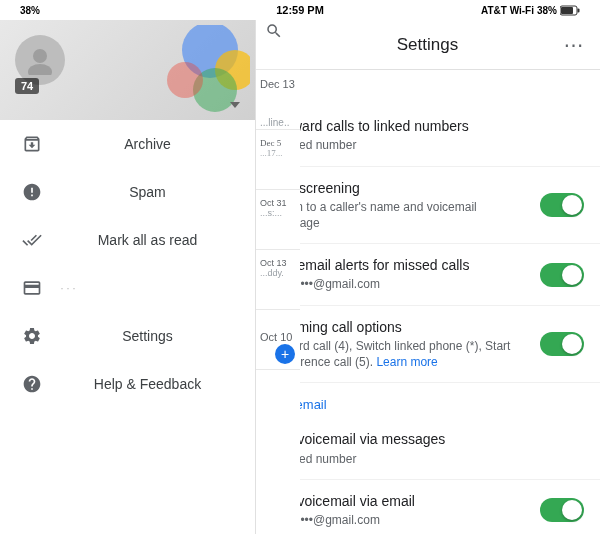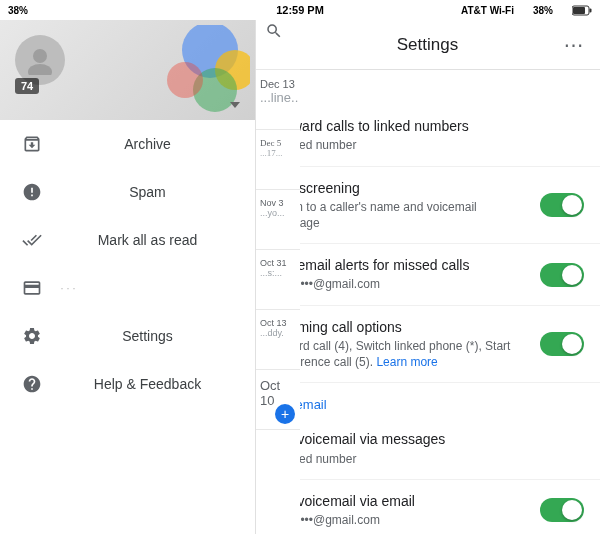--- a/index.html
+++ b/index.html
@@ -14,28 +14,28 @@
 
     
     .status-bar {
       position: absolute;
       top: 0; left: 0; right: 0;
       height: 20px;
       background: #fff;
       display: flex;
       align-items: center;
       justify-content: space-between;
-      padding: 0 8px;
+      padding: 0 20px;
       font-size: 10px;
       font-weight: 600;
       z-index: 100;
     }
     .status-bar-left { display: flex; align-items: center; gap: 3px; }
     .status-bar-center { position: absolute; left: 50%; transform: translateX(-50%); font-size: 11px; font-weight: 600; }
-    .status-bar-right { display: flex; align-items: center; gap: 19px; font-size: 10px; }
+    .status-bar-right { display: flex; align-items: center; gap: 3px; font-size: 10px; }
 
     
     .main-container {
       position: absolute;
       top: 20px; left: 0; right: 0; bottom: 0;
       display: flex;
     }
 
     
     .left-panel {
@@ -405,38 +405,34 @@
 <div style="position:absolute;top:22px;left:265px;z-index:50;">
   <svg width="18" height="18" viewBox="0 0 24 24" fill="#5f6368">
     <path d="M15.5 14h-.79l-.28-.27A6.471 6.471 0 0 0 16 9.5 6.5 6.5 0 1 0 9.5 16c1.61 0 3.09-.59 4.23-1.57l.27.28v.79l5 4.99L20.49 19l-4.99-5zm-6 0C7.01 14 5 11.99 5 9.5S7.01 5 9.5 5 14 7.01 14 9.5 11.99 14 9.5 14z"></path>
   </svg>
 </div>
 
 <div style="position:absolute;top:20px;left:255px;width:45px;z-index:1;background:#fff;height:514px;overflow:hidden;border-left:1px solid #e0e0e0;">
   <div style="height:50px;border-bottom:1px solid #e8e8e8;"></div>
   <div style="height:60px;border-bottom:1px solid #e8e8e8;padding:8px 4px;">
     <div style="font-size:11px;color:#5f6368;">Dec 13</div>
-    <div style="font-size:13px;color:#9aa0a6;">...line..</div>
+    <div style="font-size:10px;color:#9aa0a6;margin-top:27px;">...line..</div>
   </div>
   <div style="height:60px;border-bottom:1px solid #e8e8e8;padding:8px 4px;font-family:Liberation Serif, serif;">
     <div style="font-size:9px;color:#5f6368;">Dec 5</div>
     <div style="font-size:9px;color:#9aa0a6;">...17...</div>
   </div>
   <div style="height:60px;border-bottom:1px solid #e8e8e8;padding:8px 4px;">
-    <div style="font-size:9px;color:#5f6368;">Nov 3</div>
-    <div style="font-size:9px;color:#9aa0a6;">...yo...</div>
-  </div>
-  <div style="height:60px;border-bottom:1px solid #e8e8e8;padding:8px 4px;">
     <div style="font-size:9px;color:#5f6368;">Oct 31</div>
     <div style="font-size:9px;color:#9aa0a6;">...s:...</div>
   </div>
   <div style="height:60px;border-bottom:1px solid #e8e8e8;padding:8px 4px;">
     <div style="font-size:9px;color:#5f6368;">Oct 13</div>
     <div style="font-size:9px;color:#9aa0a6;">...ddy.</div>
   </div>
   <div style="height:60px;border-bottom:1px solid #e8e8e8;padding:8px 4px;position:relative;">
-    <div style="font-size:13px;color:#5f6368;">Oct 10</div>
+    <div style="font-size:11px;color:#5f6368;margin-top:13px;">Oct 10</div>
 
     <div style="position:absolute;bottom:5px;right:5px;width:20px;height:20px;border-radius:50%;background:#1a73e8;display:flex;align-items:center;justify-content:center;">
       <span style="color:#fff;font-size:14px;font-weight:300;">+</span>
     </div>
   </div>
 </div>
 
 </body></html>

